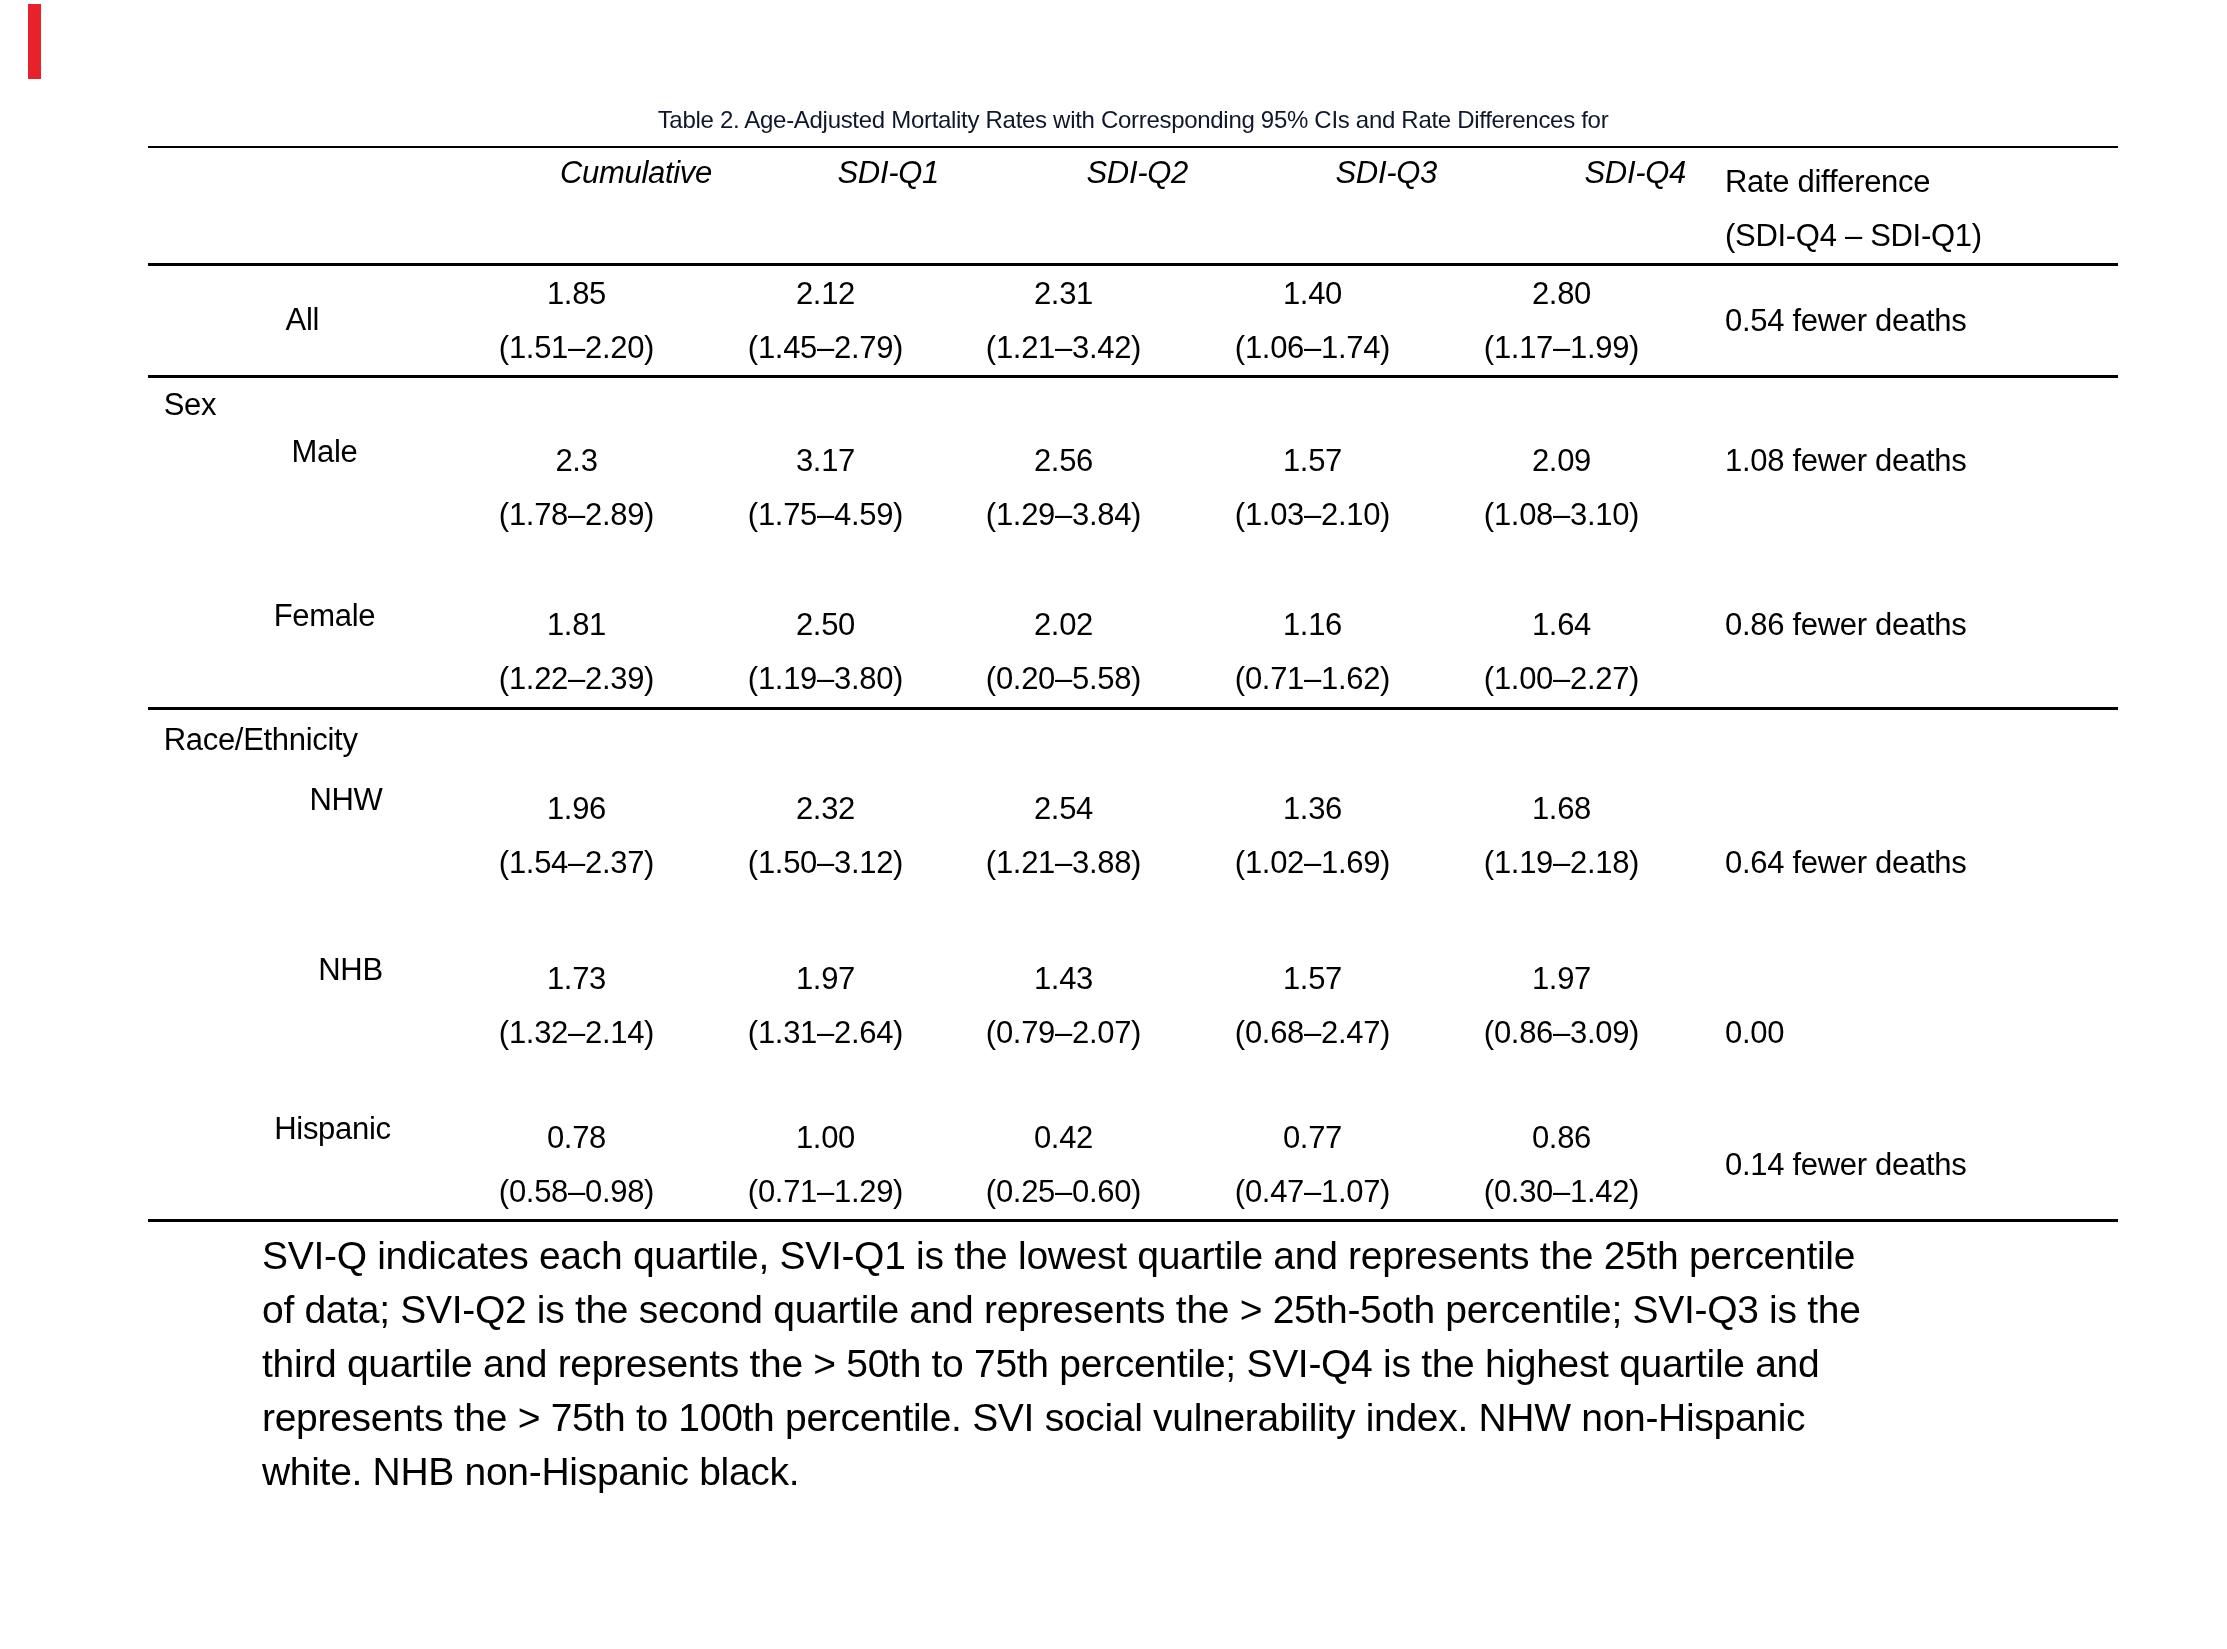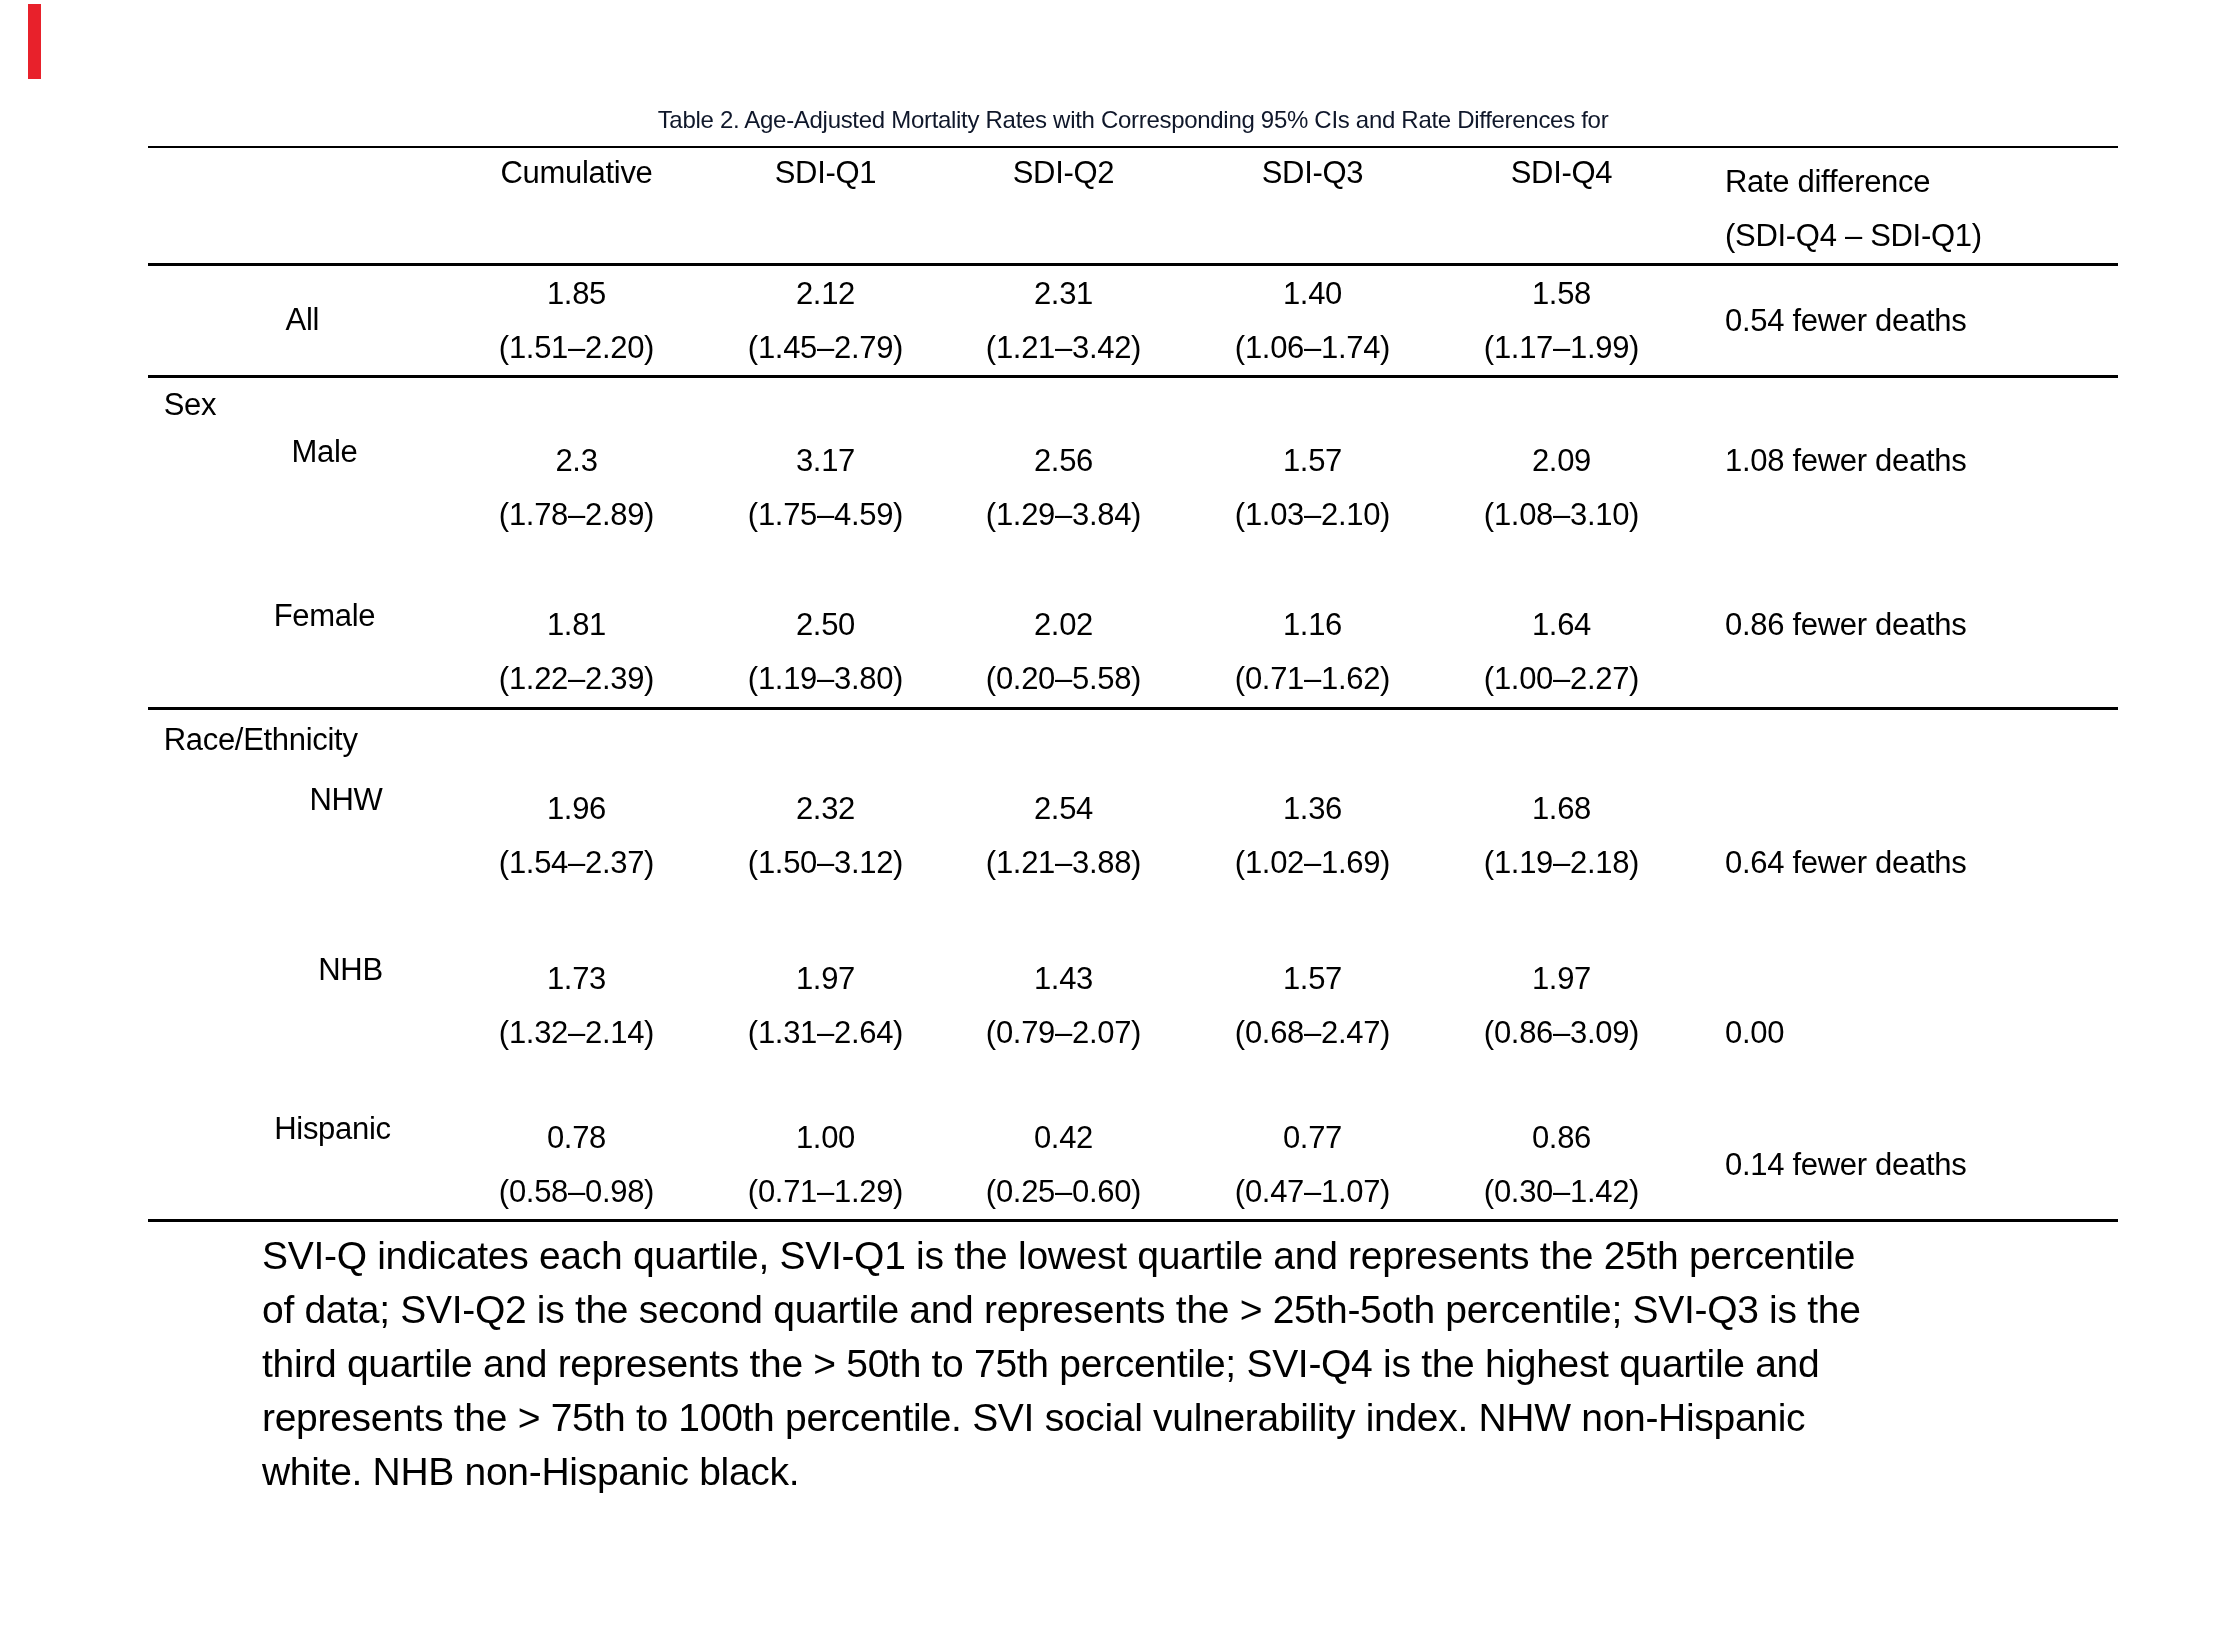--- a/index.html
+++ b/index.html
@@ -60,21 +60,21 @@
     text-align: left;
     padding-left: 39px !important;
   }
   .rate-mid { vertical-align: middle !important; }
   tr.hdr { height: 116px; }
   tr.hdr td {
     border-bottom: 3.5px solid #000000;
     vertical-align: top;
     padding-top: 7px;
   }
-  tr.hdr td.colhead { text-align: center; }
+  tr.hdr td.colhead { text-align: right; font-style: italic; }
   tr.hdr td.rate { text-align: left; }
   tr.sec td {
     vertical-align: middle;
     padding-left: 15.7px;
   }
   tr.sec-sex { height: 56px; }
   tr.sec-race { height: 61px; }
 
   tr.r-all { height: 111px; }
   tr.r-all td { padding-top: 0.9px; border-bottom: 3.5px solid #000000; }
@@ -164,21 +164,21 @@
       </td>
       <td class="num">
         <div class="val">2.31</div>
         <div class="ci">(1.21–3.42)</div>
       </td>
       <td class="num">
         <div class="val">1.40</div>
         <div class="ci">(1.06–1.74)</div>
       </td>
       <td class="num">
-        <div class="val">1.58</div>
+        <div class="val">2.80</div>
         <div class="ci">(1.17–1.99)</div>
       </td>
       <td class="rate rate-mid">
         <div>0.54 fewer deaths</div>
       </td>
     </tr>
 
     <tr class="sec sec-sex">
       <td colspan="7">Sex</td>
     </tr>

